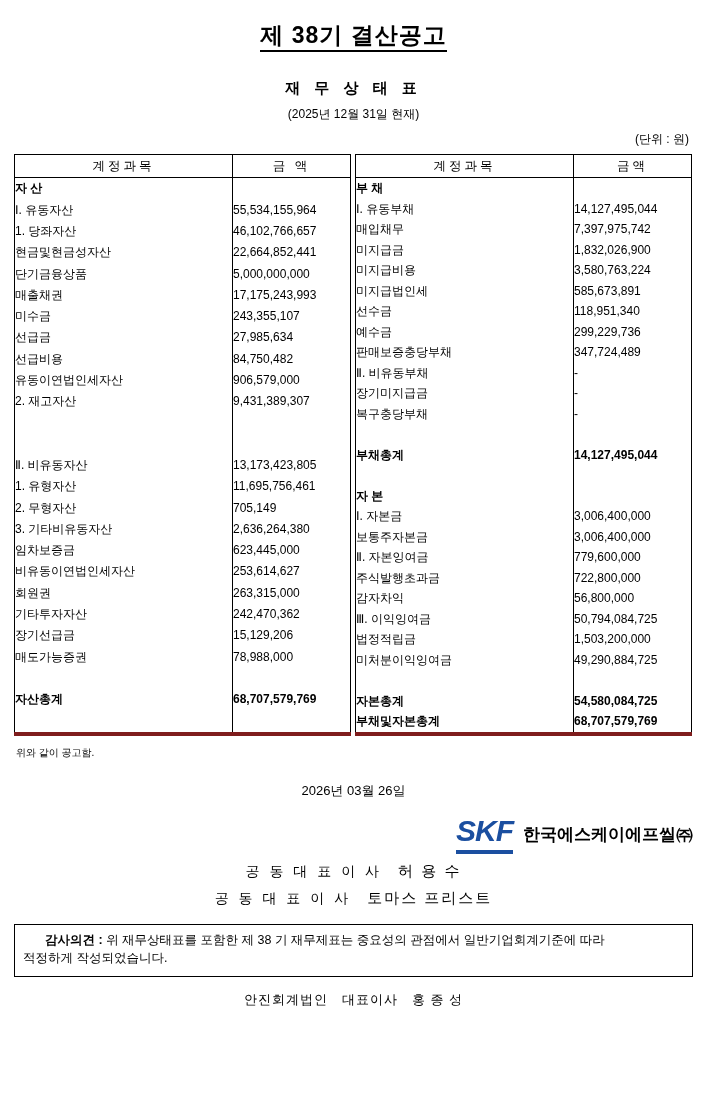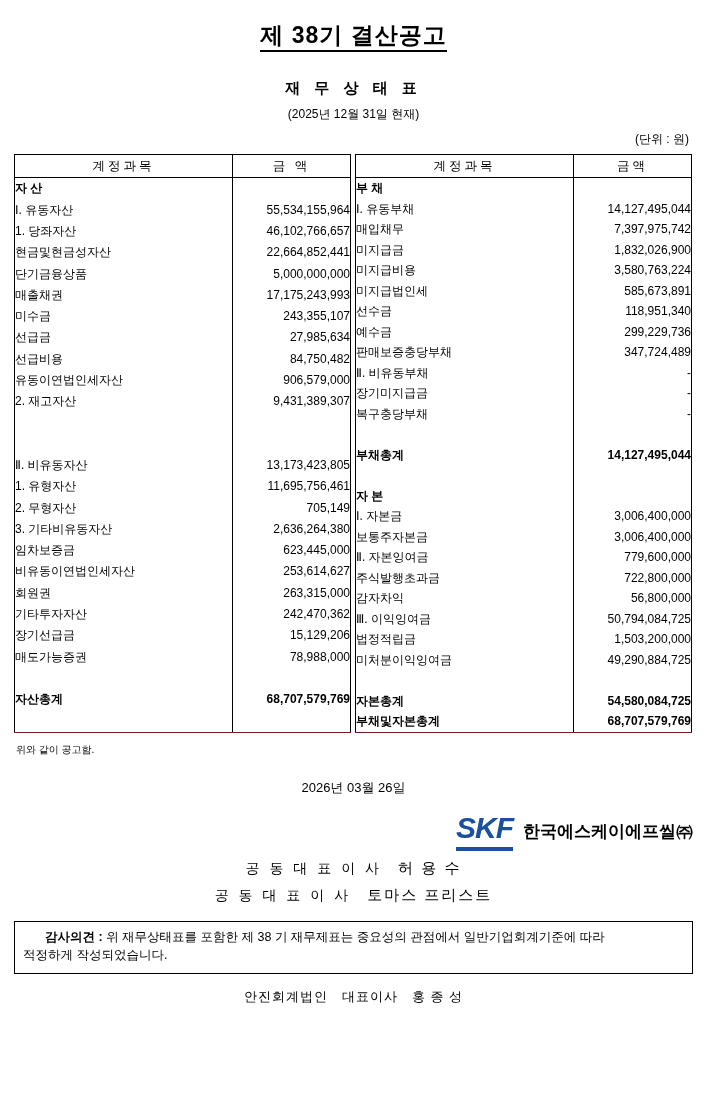--- a/index.html
+++ b/index.html
@@ -80,27 +80,27 @@
   col.c-amt2 { width: 118px; }
   .cell-name {
     padding-left: 6px;
     height: 20.5px;
     line-height: 20.5px;
     white-space: nowrap;
     overflow: hidden;
   }
   .cell-amt {
     padding-right: 8px;
-    text-align: right;
+    text-align: left;
     height: 20.5px;
     line-height: 20.5px;
     white-space: nowrap;
   }
   tr.row td { border-left: 1px solid #000; border-right: 1px solid #000; border-top: none; border-bottom: none; }
-  tbody tr:last-child td { border-bottom: 1px solid #7f1d1d; }
+  tbody tr:last-child td { border-bottom: 4px solid #7f1d1d; }
   .ind-0 { padding-left: 8px; }
   .ind-1 { padding-left: 20px; }
   .ind-2 { padding-left: 36px; margin-top: 40px; }
   .bold { font-weight: bold; }
   .notice {
     font-size: 10px;
     margin-top: 10px;
     padding-left: 2px;
   }
   .sign-date {

